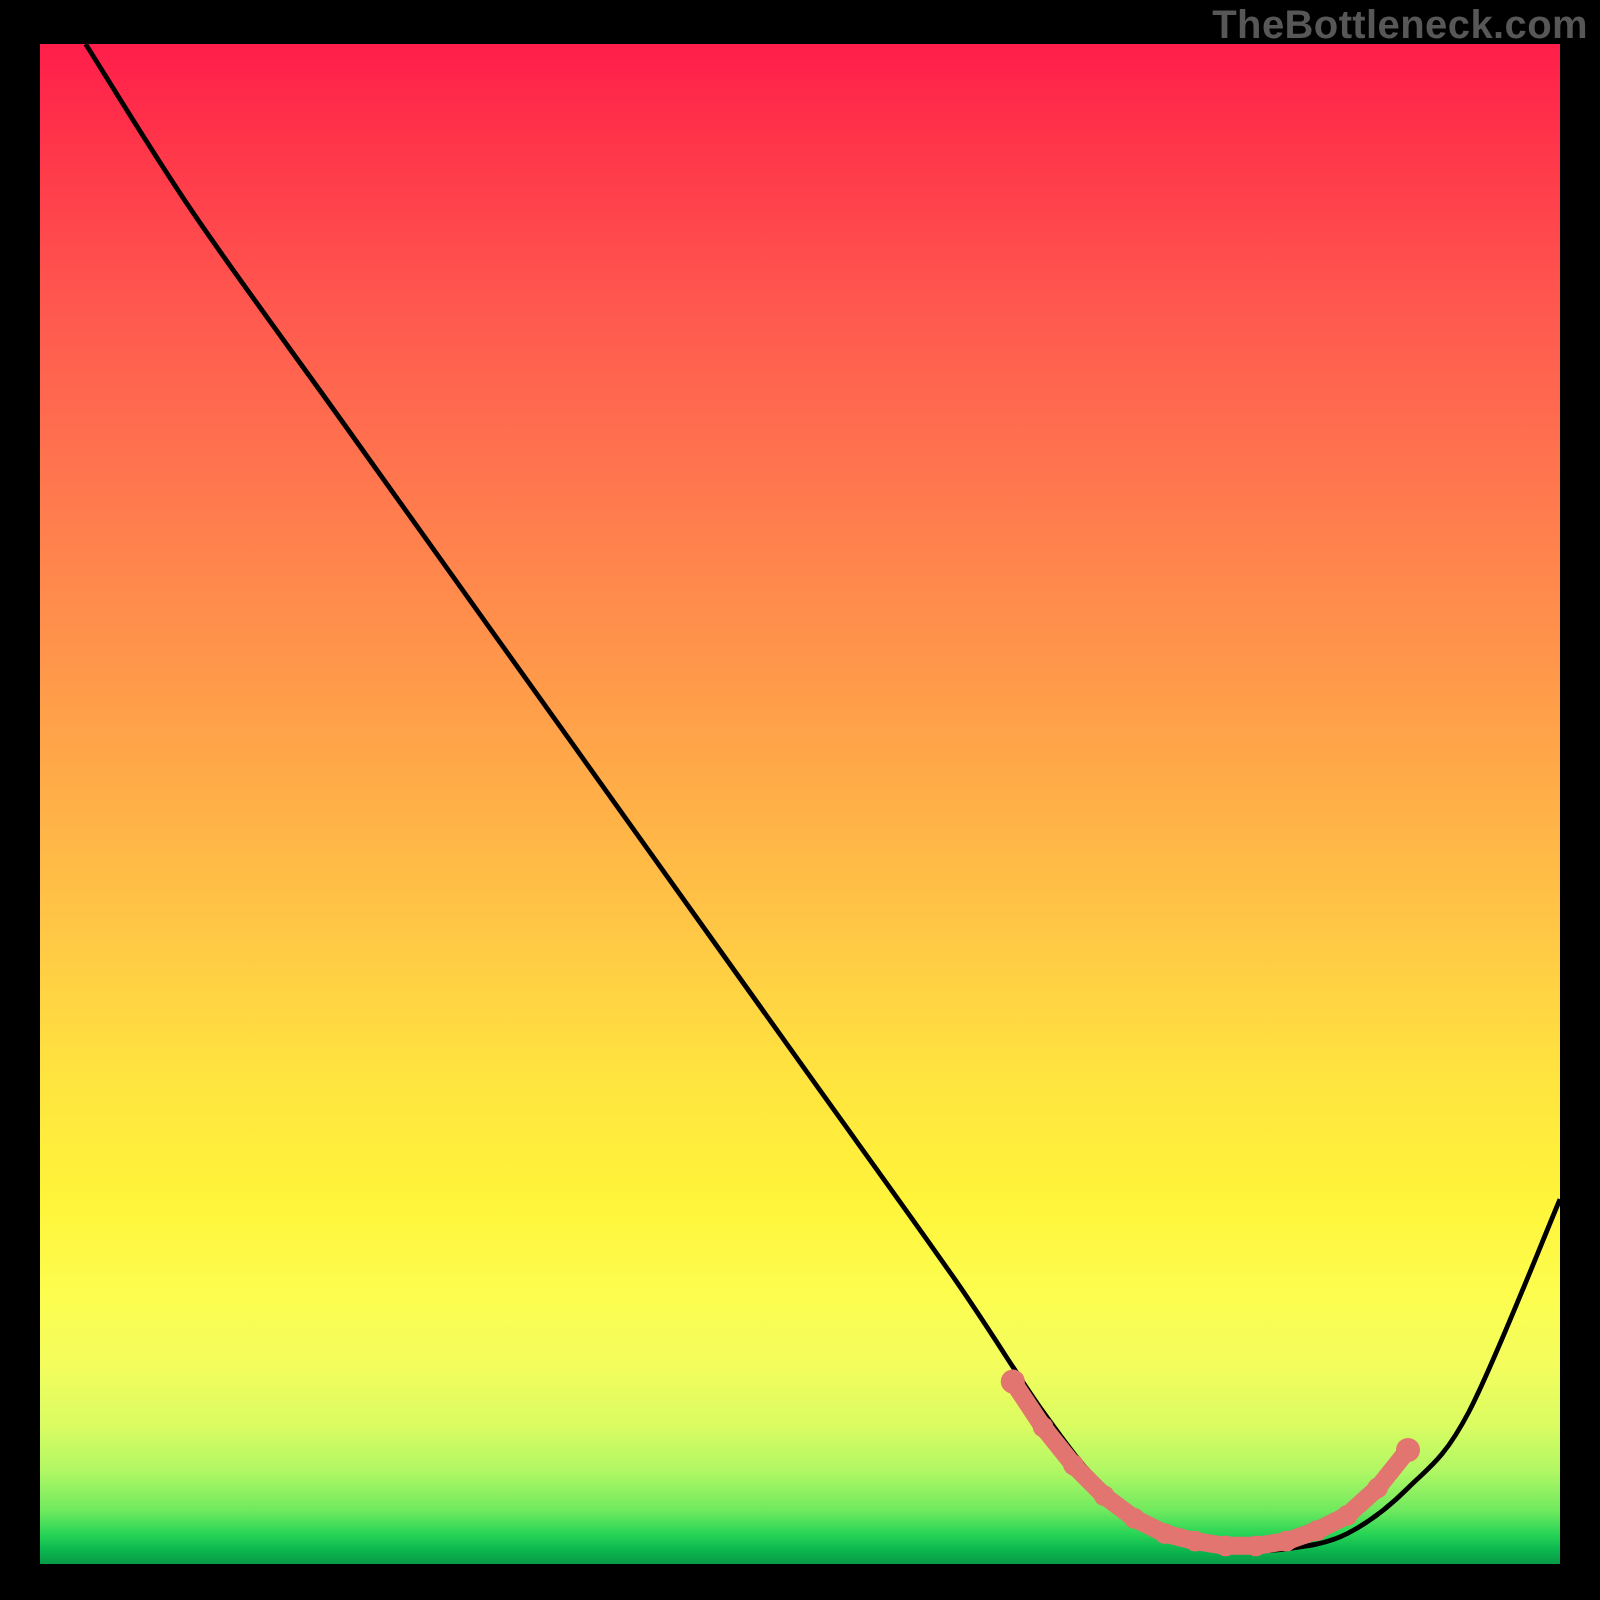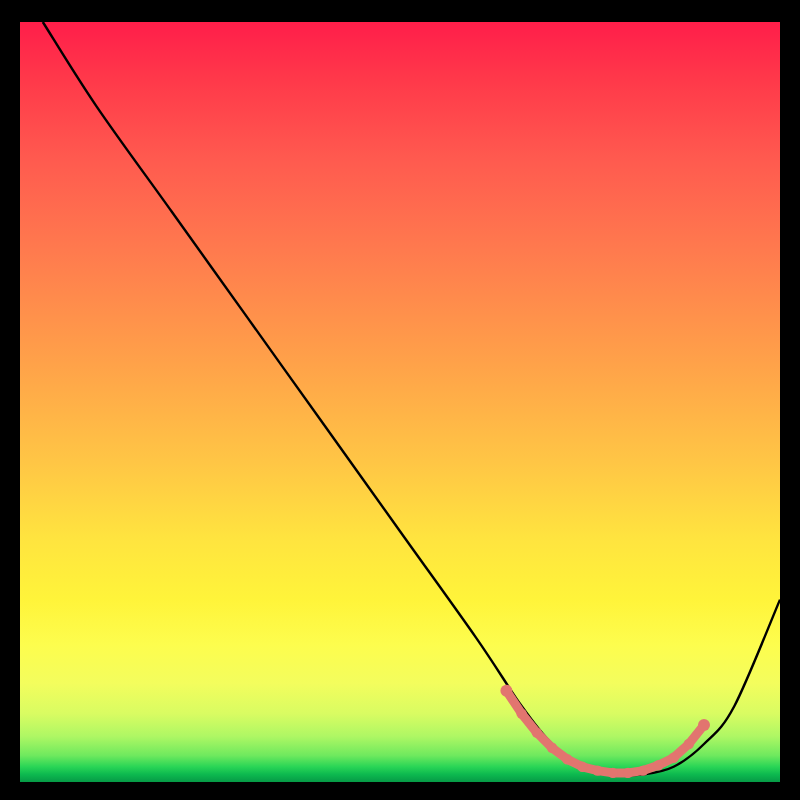--- a/index.html
+++ b/index.html
@@ -56,20 +56,21 @@
     position: absolute;
     left: 0; top: 0;
     width: 760px; height: 760px;
     overflow: visible;
   }
 </style>
 </head>
 <body>
 
 <div class="frame">
+  <div class="watermark">TheBottleneck.com</div>
 
   <div class="plot">
     <svg class="curve" viewBox="0 0 760 760" preserveAspectRatio="none">
       <path fill="none" stroke="#000000" stroke-width="2.4" d="M 22.8 0.0 C 31.7 13.9, 54.5 51.9, 76.0 83.6 C 97.5 115.3, 126.7 154.5, 152.0 190.0 C 177.3 225.5, 202.7 260.9, 228.0 296.4 C 253.3 331.9, 278.7 367.3, 304.0 402.8 C 329.3 438.3, 354.7 473.7, 380.0 509.2 C 405.3 544.7, 435.7 586.5, 456.0 615.6 C 476.3 644.7, 488.9 666.3, 501.6 684.0 C 514.3 701.7, 521.9 711.9, 532.0 722.0 C 542.1 732.1, 552.3 739.7, 562.4 744.8 C 572.5 749.9, 582.7 751.1, 592.8 752.4 C 602.9 753.7, 613.1 753.7, 623.2 752.4 C 633.3 751.1, 643.5 749.9, 653.6 744.8 C 663.7 739.7, 673.9 732.1, 684.0 722.0 C 694.1 711.9, 701.7 708.1, 714.4 684.0 C 727.1 659.9, 752.4 595.3, 760.0 577.6"></path>
       <g>
           <line x1="668.8" y1="722.0" x2="684.0" y2="703.0" stroke="#e2756f" stroke-width="9" stroke-linecap="round"></line>
           <line x1="653.6" y1="735.7" x2="668.8" y2="722.0" stroke="#e2756f" stroke-width="9" stroke-linecap="round"></line>
           <line x1="638.4" y1="743.3" x2="653.6" y2="735.7" stroke="#e2756f" stroke-width="9" stroke-linecap="round"></line>
           <line x1="623.2" y1="748.6" x2="638.4" y2="743.3" stroke="#e2756f" stroke-width="9" stroke-linecap="round"></line>
           <line x1="608.0" y1="750.9" x2="623.2" y2="748.6" stroke="#e2756f" stroke-width="9" stroke-linecap="round"></line>

